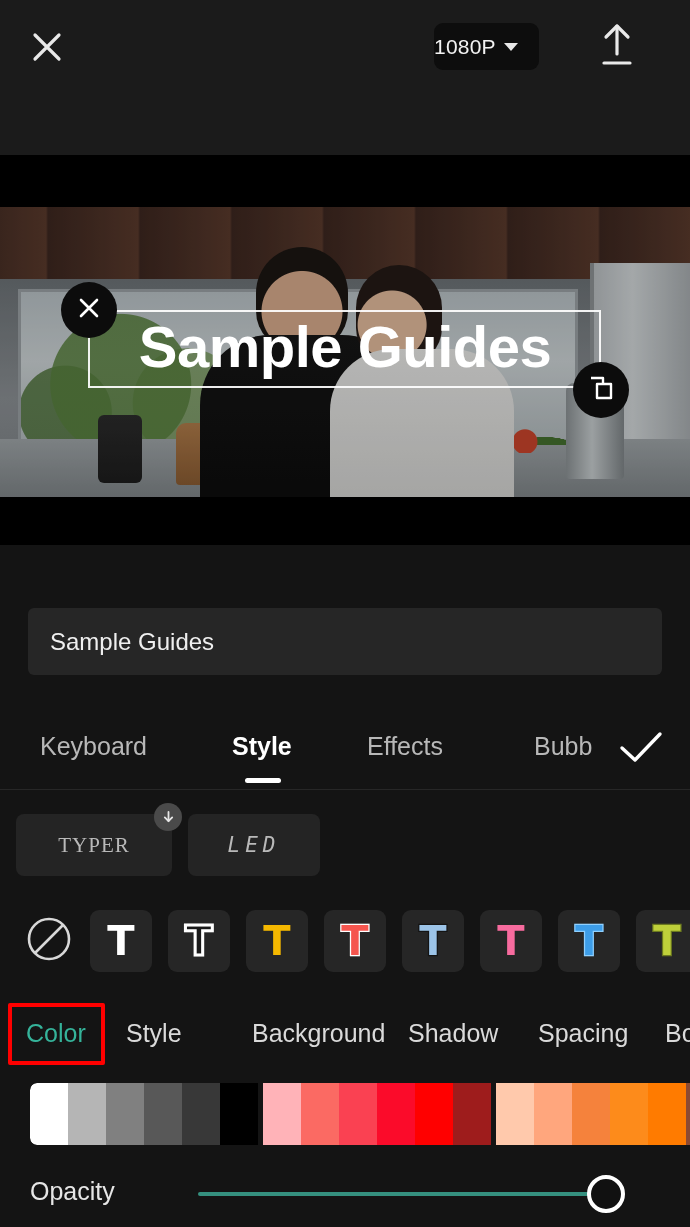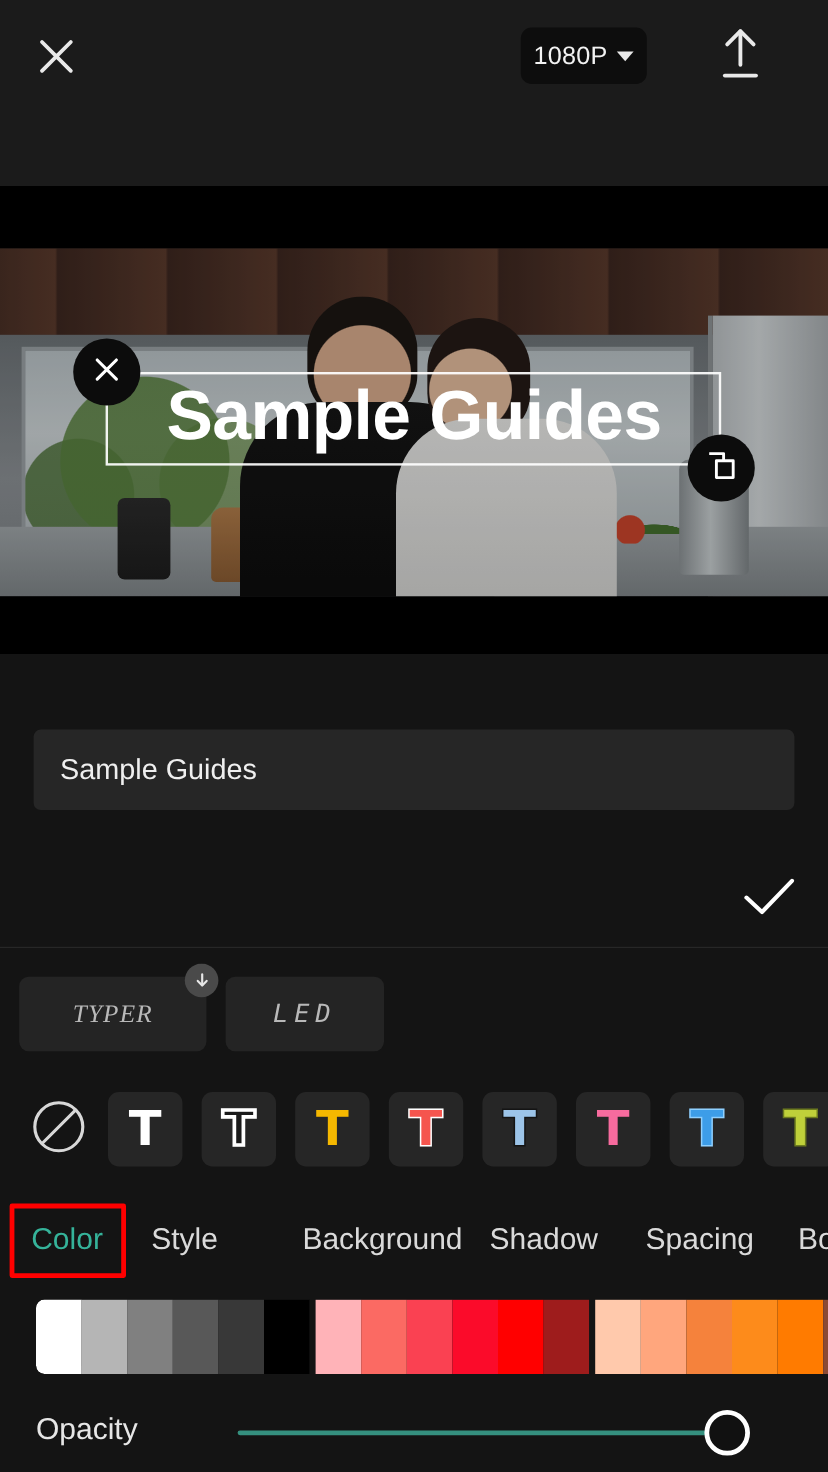--- a/index.html
+++ b/index.html
@@ -22,21 +22,21 @@
     position:absolute; left:24px; top:24px;
     width:46px; height:46px;
     display:flex; align-items:center; justify-content:center;
     cursor:pointer;
   }
   .close-btn svg { display:block; }
   .res-pill {
     position:absolute; left:434px; top:23px;
     width:105px; height:47px; border-radius:9px;
     background:#0d0d0d;
-    display:flex; align-items:center; justify-content:center; gap:8px;
+    display:flex; align-items:center; gap:8px;
     cursor:pointer;
   }
   .res-pill .label { font-size:21px; color:#f2f2f2; letter-spacing:.2px; }
   .caret {
     width:0; height:0;
     border-left:7px solid transparent;
     border-right:7px solid transparent;
     border-top:8px solid #e8e8e8;
   }
   .export-btn {
@@ -347,33 +347,40 @@
       </span>
     </div>
   </div>
 
   <div class="letterbox-bot"></div>
 
   <div class="panel">
 
     <div class="text-input" placeholder="Enter text">Sample Guides</div>
 
+    <div class="tabs">
+      <div class="tab" style="left:40px;">Keyboard</div>
+      <div class="tab active" style="left:232px;">Style</div>
+      <div class="tab" style="left:367px;">Effects</div>
+      <div class="tab" style="left:534px;">Bubb</div>
+      <div class="tab-underline"></div>
+    </div>
 
     <div class="confirm-btn">
       <span>
         <svg width="50" height="40" viewBox="0 0 50 40">
           <path d="M6 20 L19 32 L44 6" stroke="#ffffff" stroke-width="3.4" fill="none" stroke-linecap="round" stroke-linejoin="round"></path>
         </svg>
       </span>
     </div>
 
     <div class="divider"></div>
 
     <div class="font-row">
-      <div class="font-chip" style="width:156px;font-style:italic;">
+      <div class="font-chip" style="width:156px;">
         <span class="fname fn-typer">TYPER</span>
         <span class="dl-badge">
           <svg width="15" height="15" viewBox="0 0 15 15">
             <path d="M7.5 2 L7.5 11" stroke="#e6e6e6" stroke-width="1.8" stroke-linecap="round"></path>
             <path d="M3.8 7.4 L7.5 11.2 L11.2 7.4" stroke="#e6e6e6" stroke-width="1.8" fill="none" stroke-linecap="round" stroke-linejoin="round"></path>
           </svg>
         </span>
       </div>
       <div class="font-chip" style="width:132px;">
         <span class="fname fn-led">LED</span>

